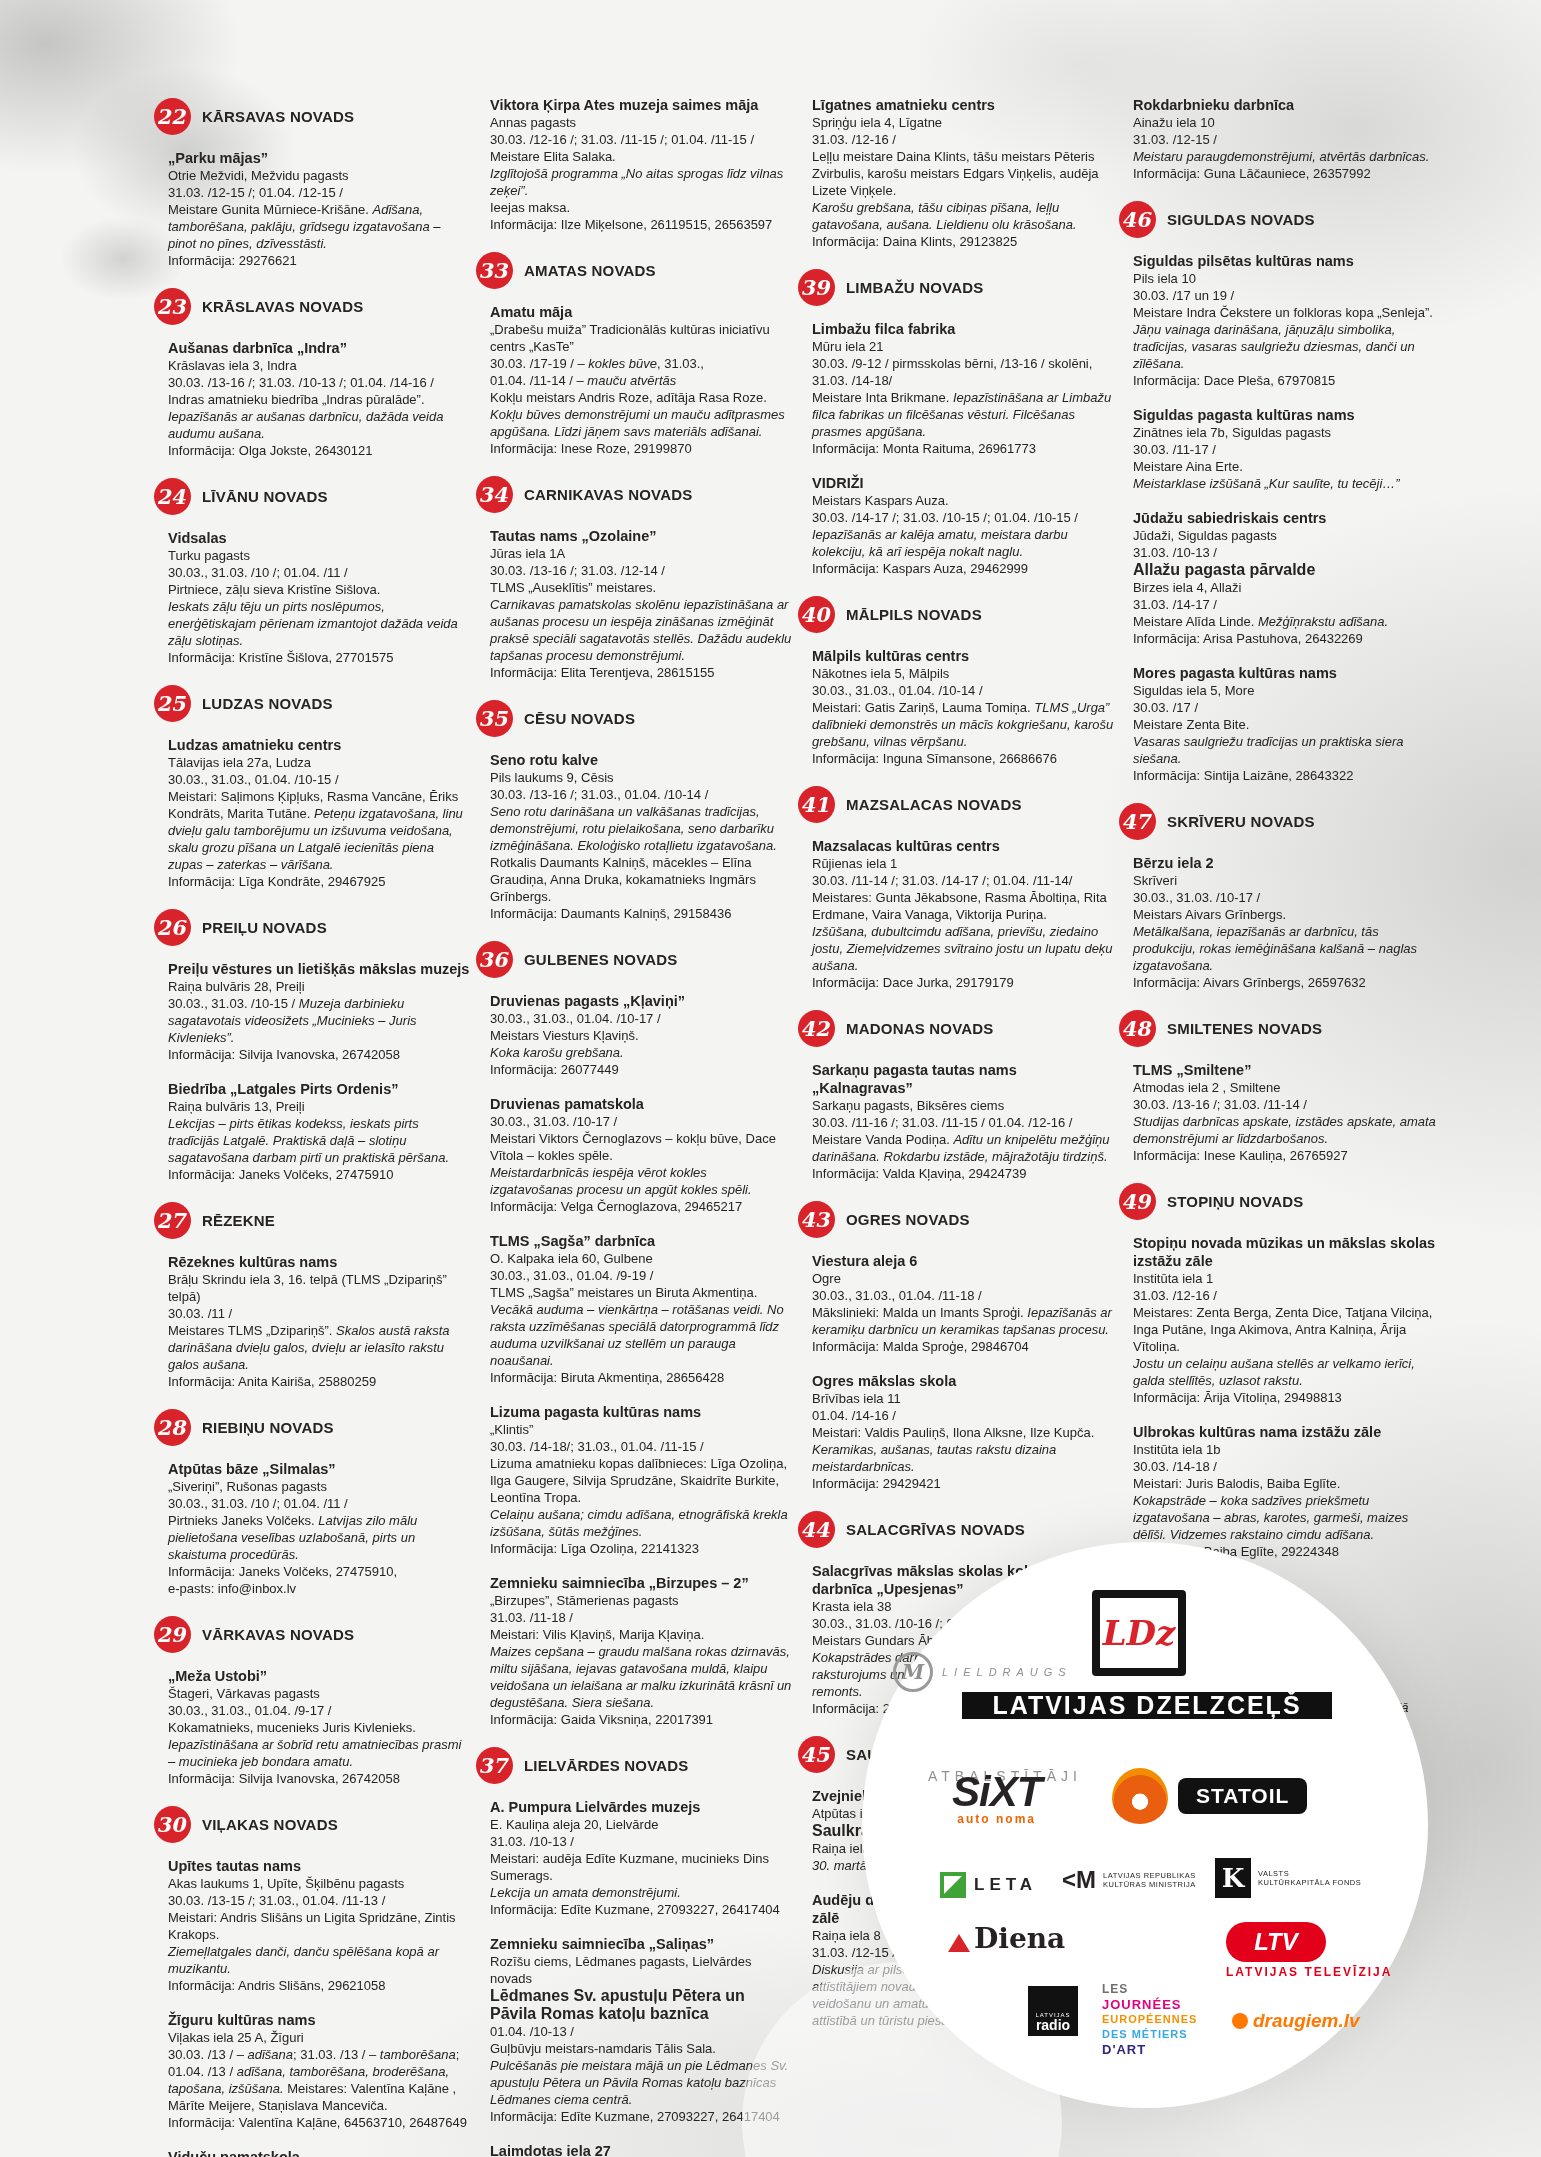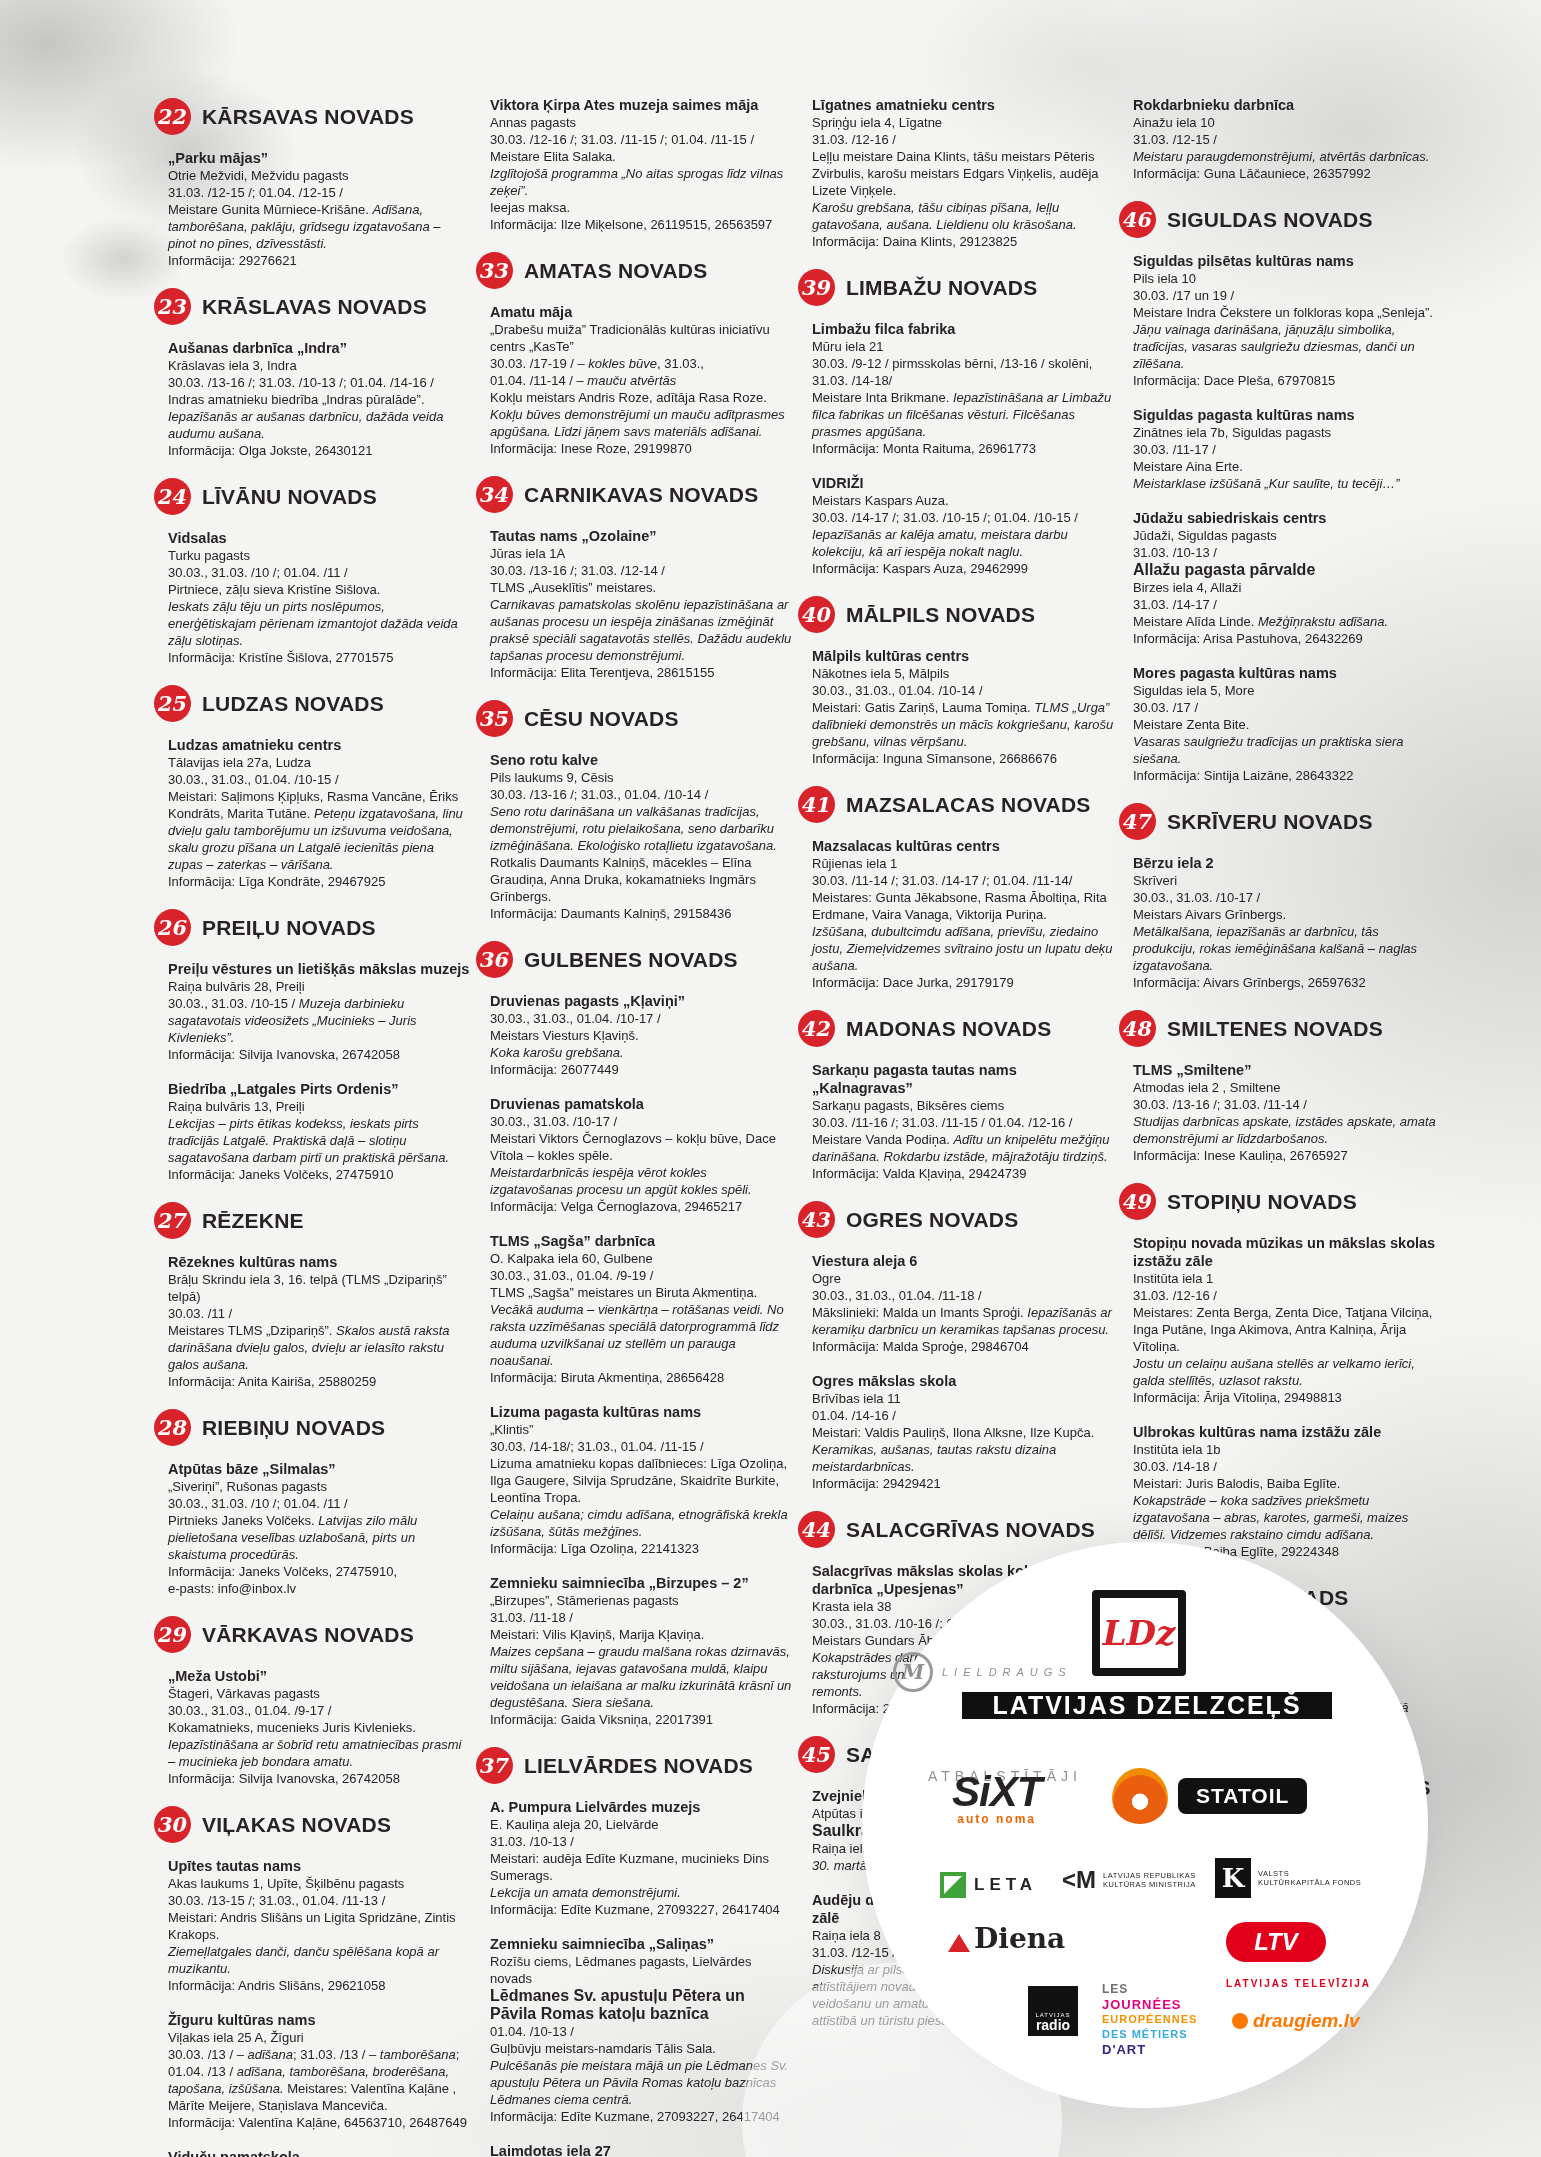--- a/index.html
+++ b/index.html
@@ -13,21 +13,21 @@
     radial-gradient(ellipse 600px 520px at 99% 40%, rgba(168,168,168,.45), transparent 72%),
     radial-gradient(ellipse 520px 640px at 96% 82%, rgba(160,160,160,.50), transparent 70%),
     radial-gradient(ellipse 800px 300px at 60% 99%, rgba(178,178,178,.35), transparent 72%),
     radial-gradient(ellipse 240px 160px at 70% 3%, rgba(190,190,190,.30), transparent 70%);}
   .col{position:absolute;top:96px;width:303px;}
   .section{display:flex;align-items:center;gap:11px;margin:19px 0 14px -14px;}
   .col > .section:first-child{margin-top:2px;}
   .num{flex:0 0 auto;display:inline-flex;width:37px;height:37px;border-radius:50%;
        background:#d8232a;color:#fff;align-items:center;justify-content:center;
        font-family:"DejaVu Serif",serif;font-style:italic;font-weight:bold;font-size:21px;}
-  .stitle{font-weight:bold;font-size:21px;letter-spacing:.2px;}
+  .stitle{font-weight:bold;font-size:15px;letter-spacing:.2px;}
   .entry{margin:0 0 17px 0;}
   .etitle{font-weight:bold;font-size:14.5px;line-height:18px;}
   .eline{font-size:13px;line-height:17px;}
   .it{font-style:italic;}
   .bd{font-weight:bold;font-size:16px;}
   
   .big-circle{position:absolute;left:862px;top:1542px;width:566px;height:566px;border-radius:50%;
               background:#fff;box-shadow:0 0 60px rgba(0,0,0,.10);}
   .small-circle{position:absolute;left:742px;top:1962px;width:320px;height:320px;border-radius:50%;
               background:rgba(255,255,255,.55);}
@@ -69,21 +69,21 @@
   .diena-sun{width:0;height:0;border-left:11px solid transparent;border-right:11px solid transparent;
              border-bottom:18px solid #d8232a;}
   .diena-word{font-family:"DejaVu Serif",serif;font-weight:bold;font-size:28px;line-height:26px;}
   .radio{left:1028px;top:1986px;width:50px;height:50px;background:#111;color:#fff;display:flex;
          flex-direction:column;align-items:center;justify-content:flex-end;padding-bottom:4px;box-sizing:border-box;}
   .radio-top{font-size:6px;letter-spacing:1px;}
   .radio-word{font-size:14px;font-weight:bold;line-height:14px;}
   .ltv{left:1226px;top:1922px;text-align:center;}
   .ltv-pill{width:100px;height:40px;background:#e2001a;border-radius:20px;color:#fff;display:flex;
             align-items:center;justify-content:center;font-weight:bold;font-style:italic;font-size:24px;}
-  .ltv-sub{color:#e2001a;font-size:10px;letter-spacing:2px;margin-top:16px;font-weight:bold;}
+  .ltv-sub{color:#e2001a;font-size:12px;letter-spacing:2px;margin-top:3px;font-weight:bold;}
   .jema{left:1102px;top:1982px;width:120px;font-weight:bold;line-height:15px;}
   .jema div{letter-spacing:1px;}
   .jema .j1{color:#6f6f6e;font-size:12px;}
   .jema .j2{color:#e5007d;font-size:13px;}
   .jema .j3{color:#f39200;font-size:11px;}
   .jema .j4{color:#36a9e1;font-size:11px;}
   .jema .j5{color:#312783;font-size:13px;}
   .draugiem{left:1232px;top:2010px;display:flex;align-items:center;gap:5px;color:#ff7800;}
   .draugiem-dot{width:16px;height:16px;border-radius:50%;background:#ff7800;}
   .draugiem-word{font-weight:bold;font-style:italic;font-size:19px;}

